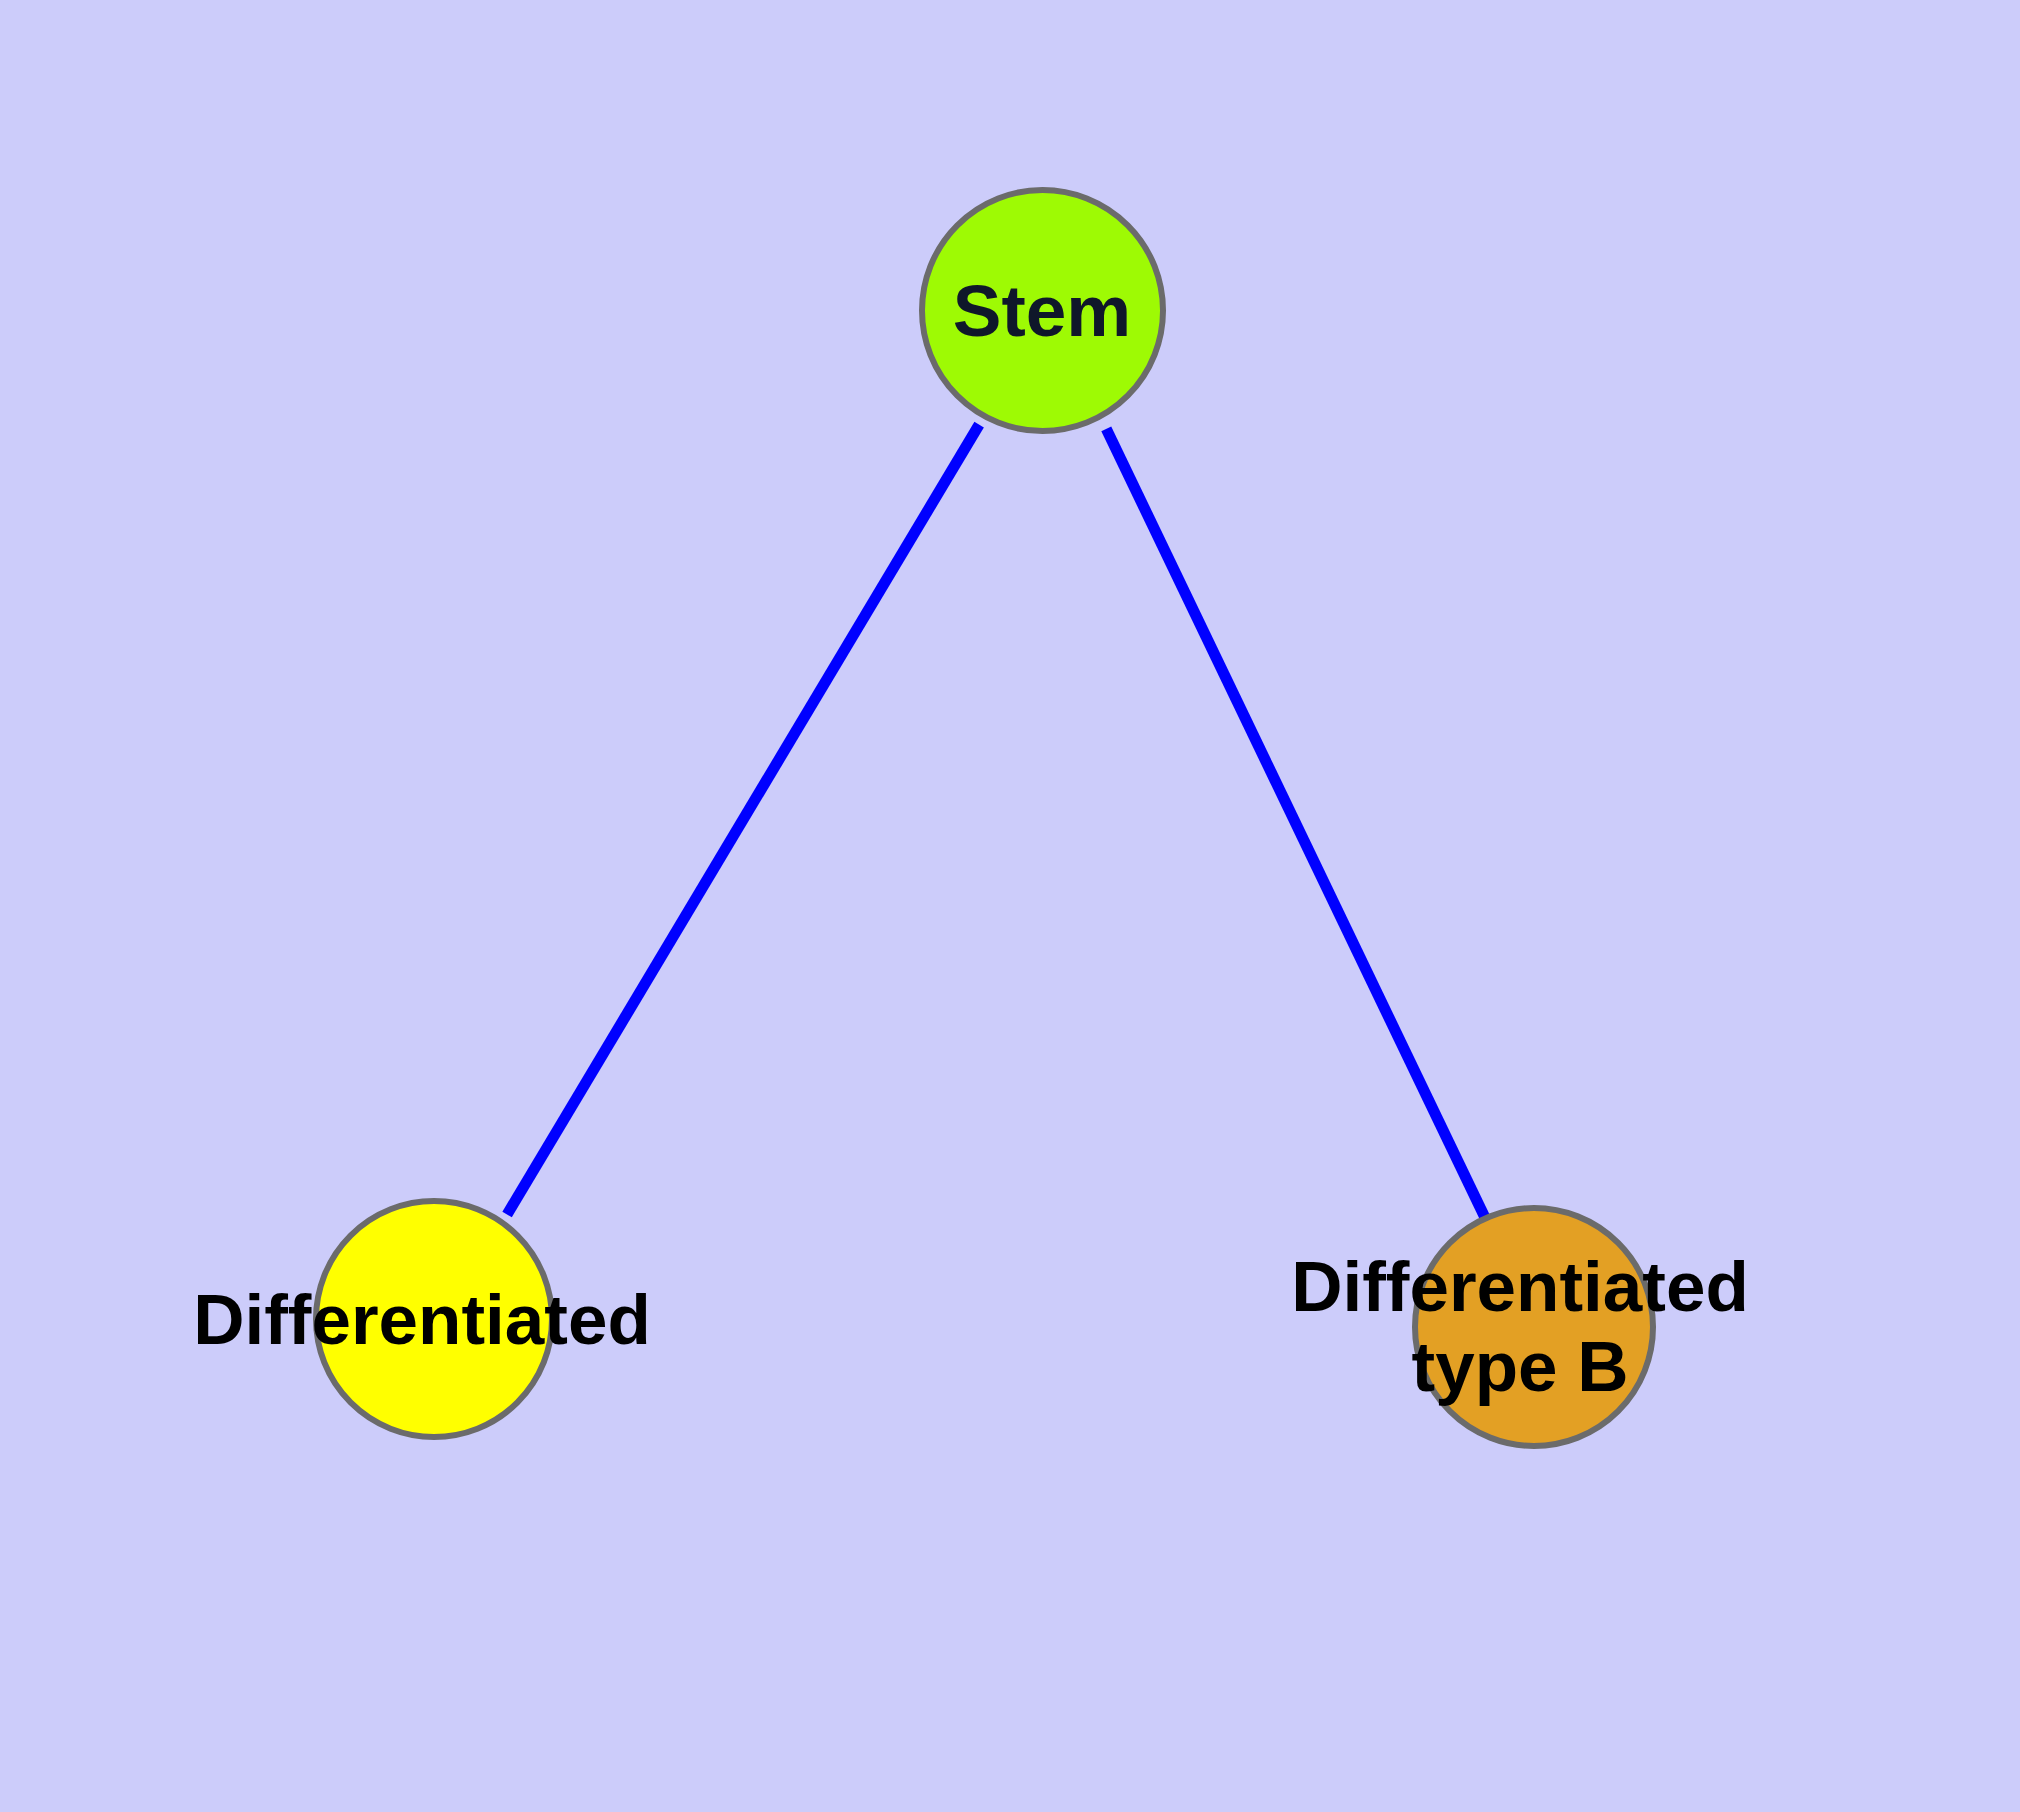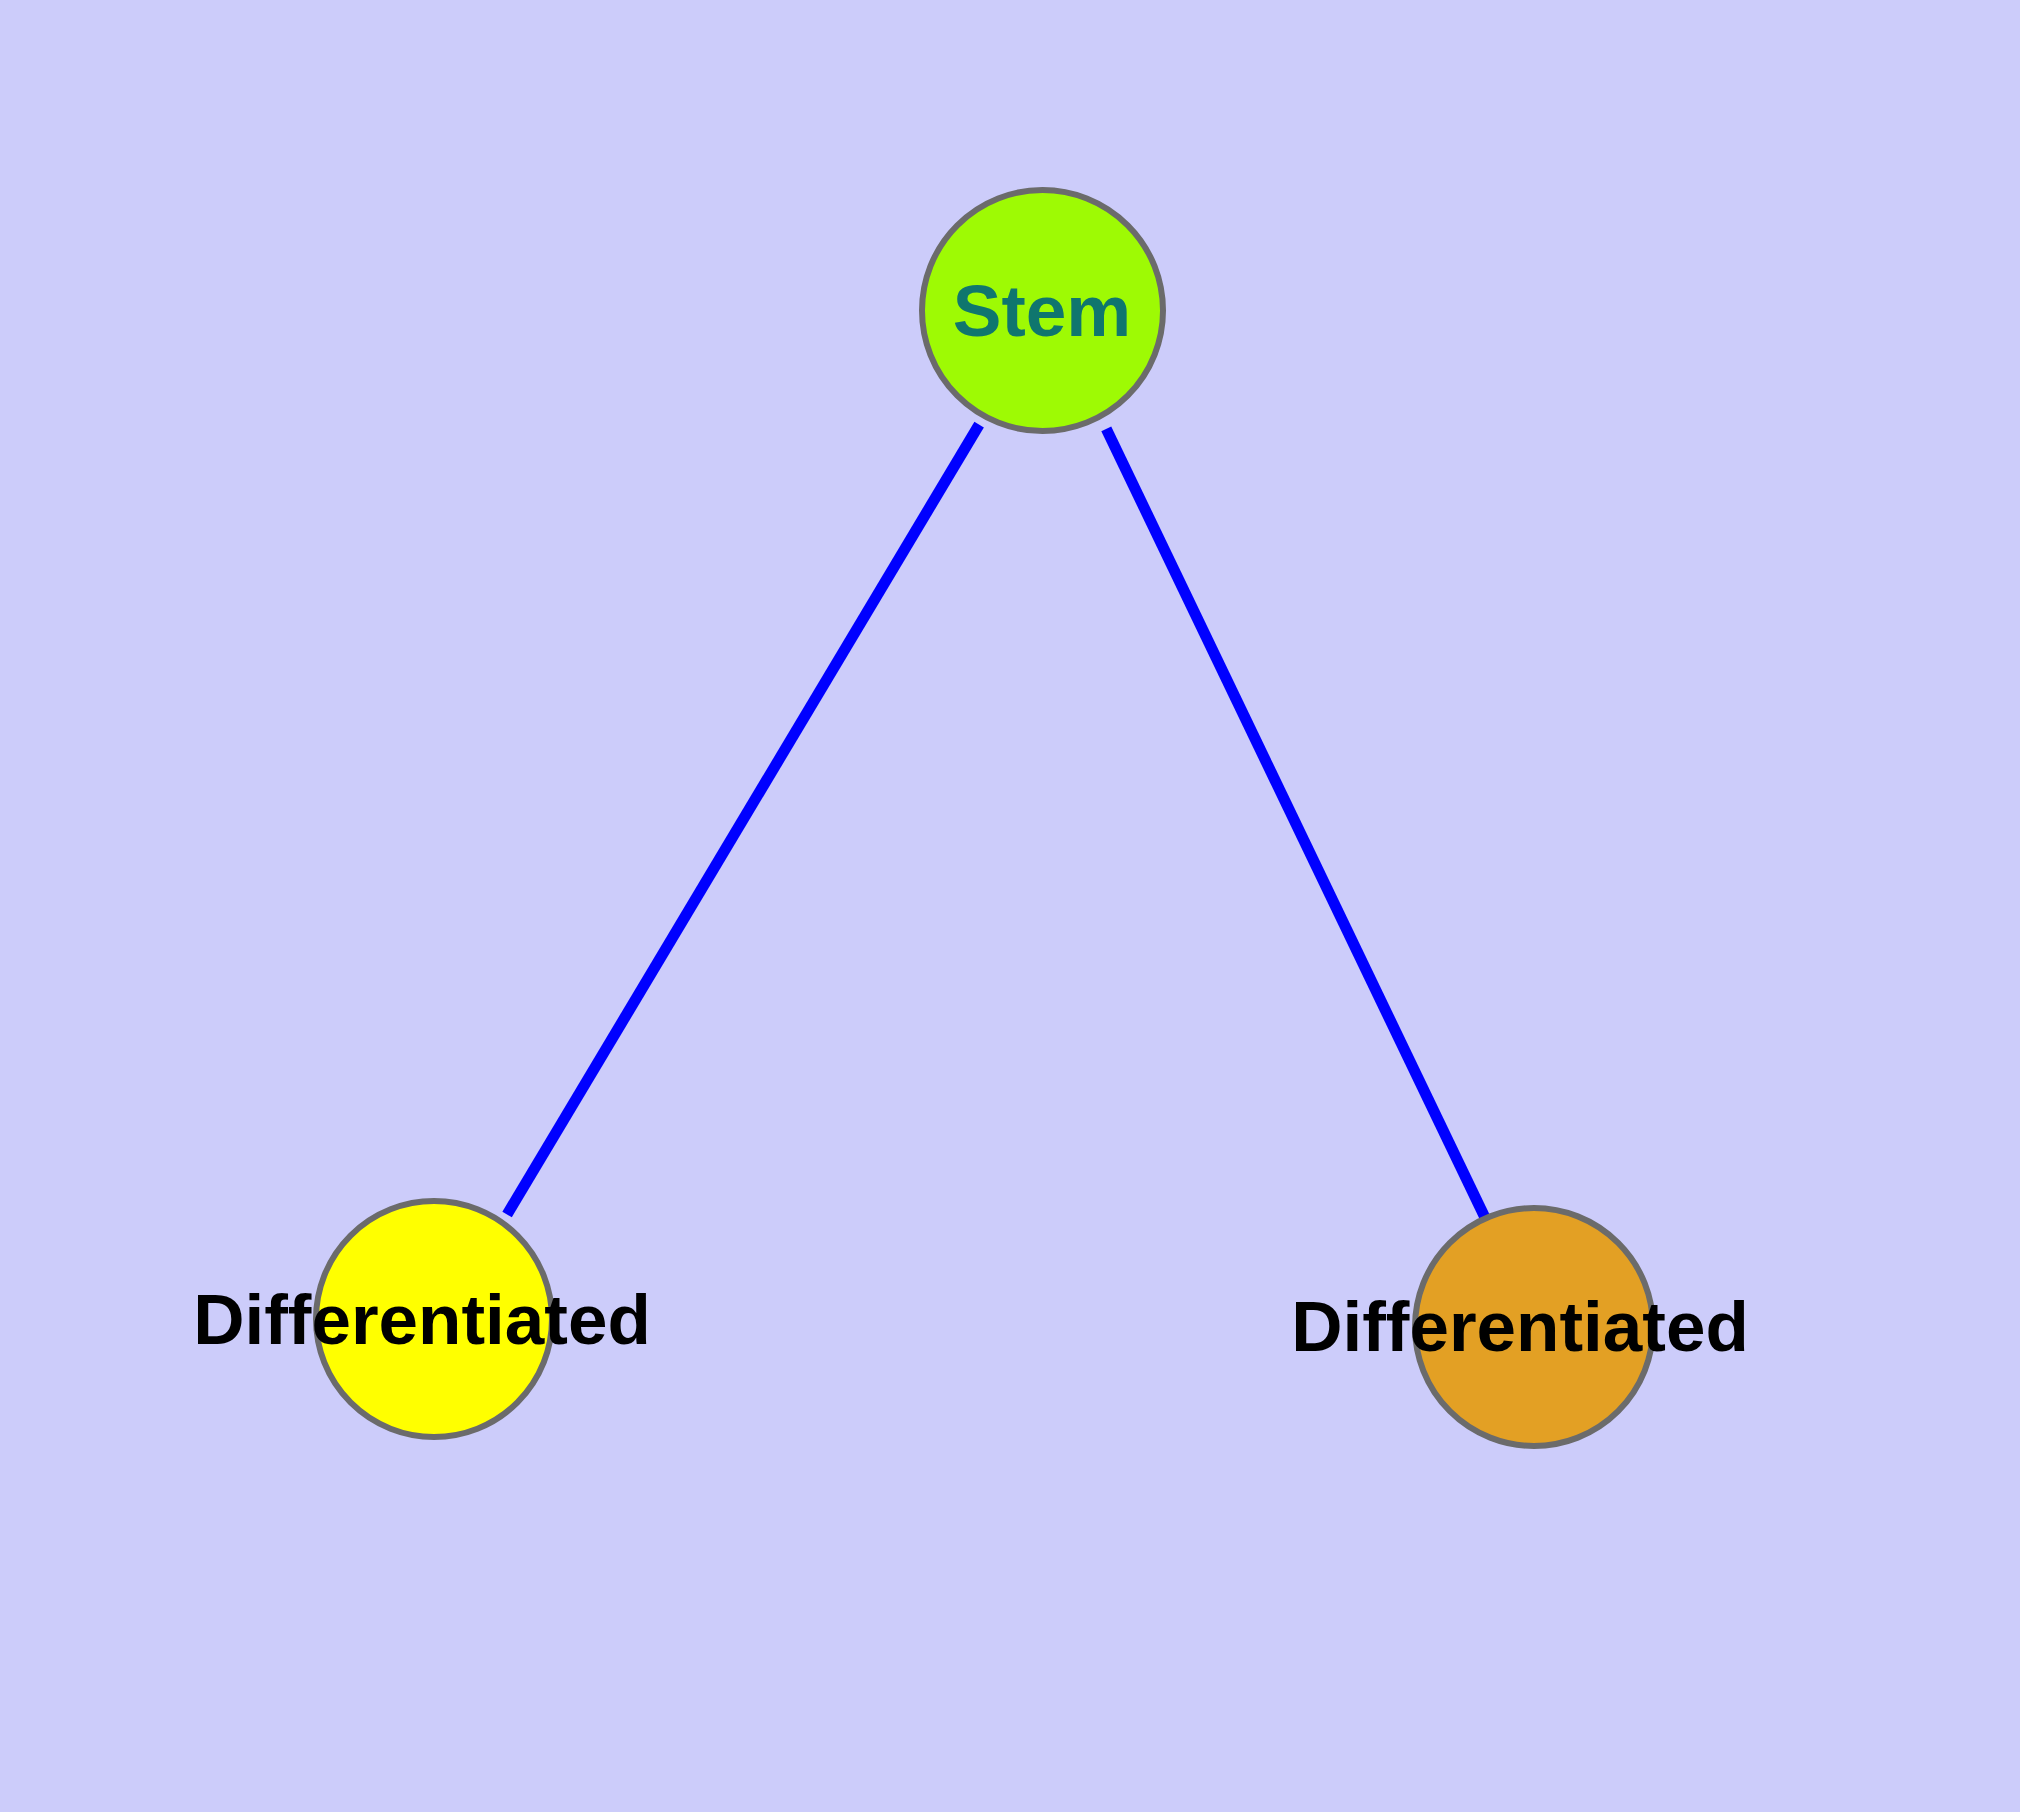--- a/index.html
+++ b/index.html
@@ -84,20 +84,20 @@
 
   <svg id="edge-layer" viewBox="0 0 2384 2138">
     <line id="edge-0" x1="1155" y1="501" x2="598" y2="1433" stroke="#0000ff" stroke-width="13"></line>
     <line id="edge-1" x1="1305" y1="506" x2="1752" y2="1437" stroke="#0000ff" stroke-width="13"></line>
   </svg>
 
   <div class="node" id="node-stem" style="left: 919px; top: 187px; width: 247px; height: 247px; background: rgb(158, 250, 4); border-color: rgb(107, 107, 107);"></div>
   <div class="node" id="node-type-a" style="left: 313px; top: 1198px; width: 242px; height: 242px; background: rgb(255, 255, 0); border-color: rgb(107, 107, 107);"></div>
   <div class="node" id="node-type-b" style="left: 1412px; top: 1205px; width: 244px; height: 244px; background: rgb(227, 160, 36); border-color: rgb(107, 107, 107);"></div>
 
-  <div class="node-label" id="label-stem" style="color: #0f766e;">Stem</div>
+  <div class="node-label" id="label-stem" style="color: #0f172a;">Stem</div>
 
   <div class="node-label" id="label-type-a" style="color: rgb(0, 0, 0);"><span>Differentiated</span><br></div>
 
-  <div class="node-label" id="label-type-b" style="color: rgb(0, 0, 0);"><span>Differentiated</span><br></div>
+  <div class="node-label" id="label-type-b" style="color: rgb(0, 0, 0);"><span>Differentiated</span><br><span>type B</span></div>
 
 </div>
 
 
 </body></html>

